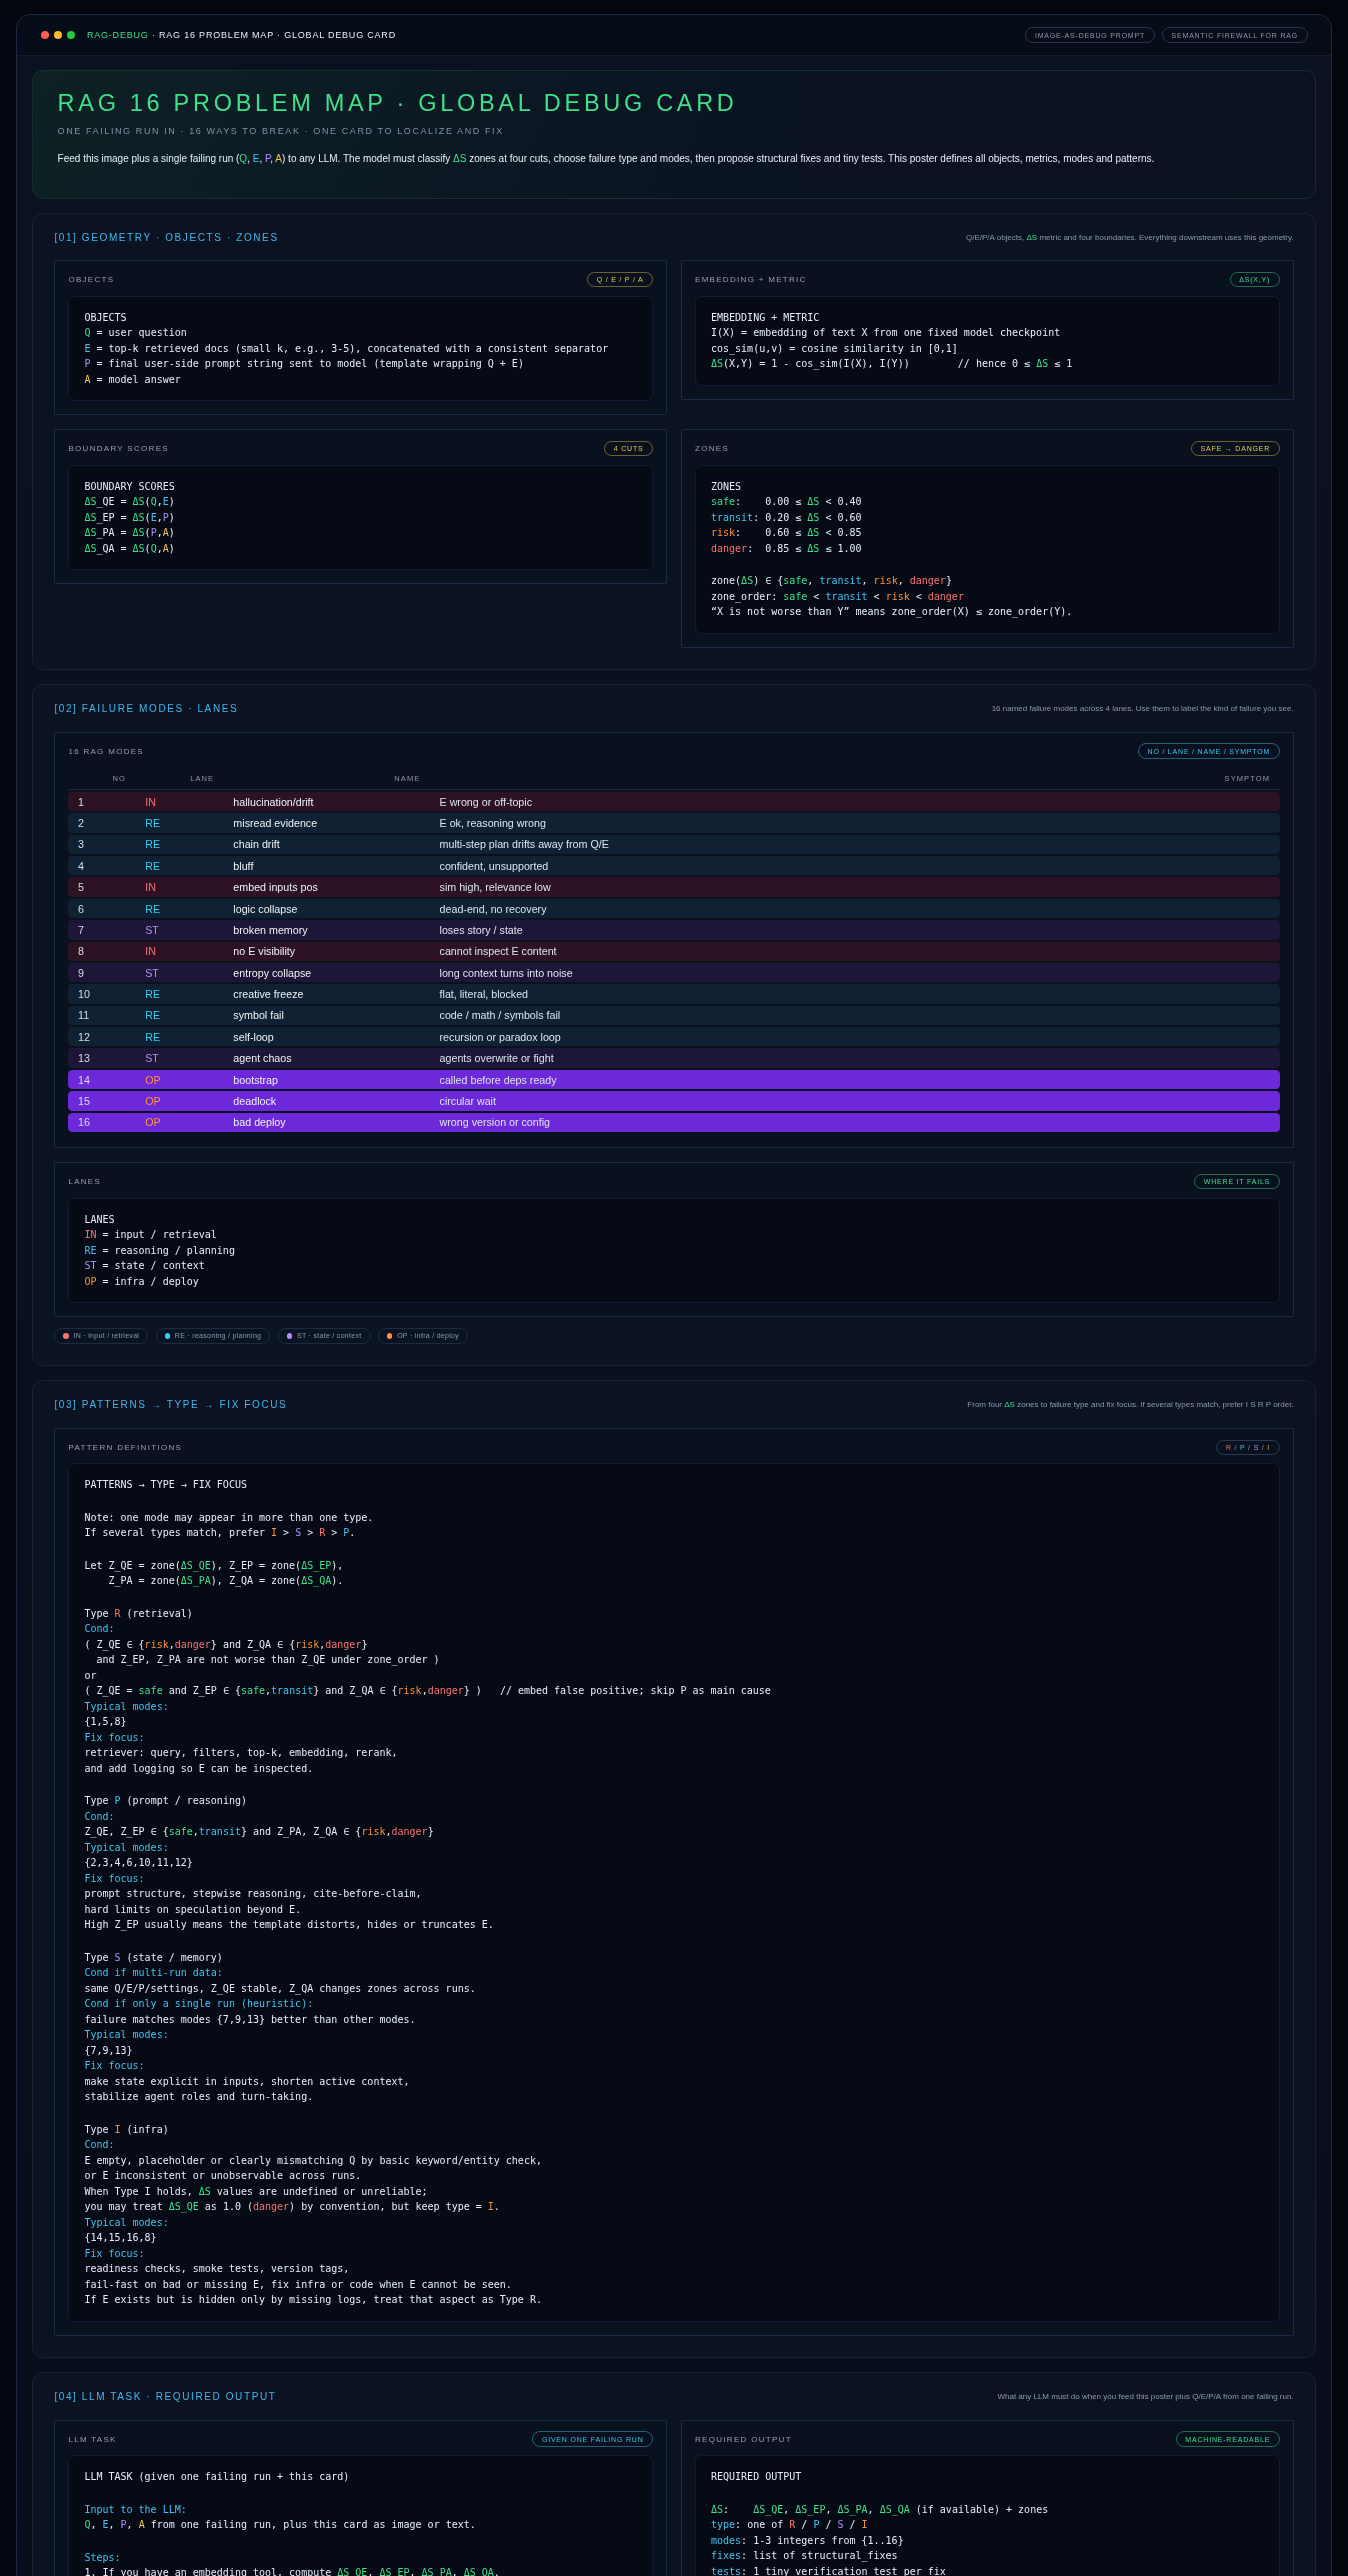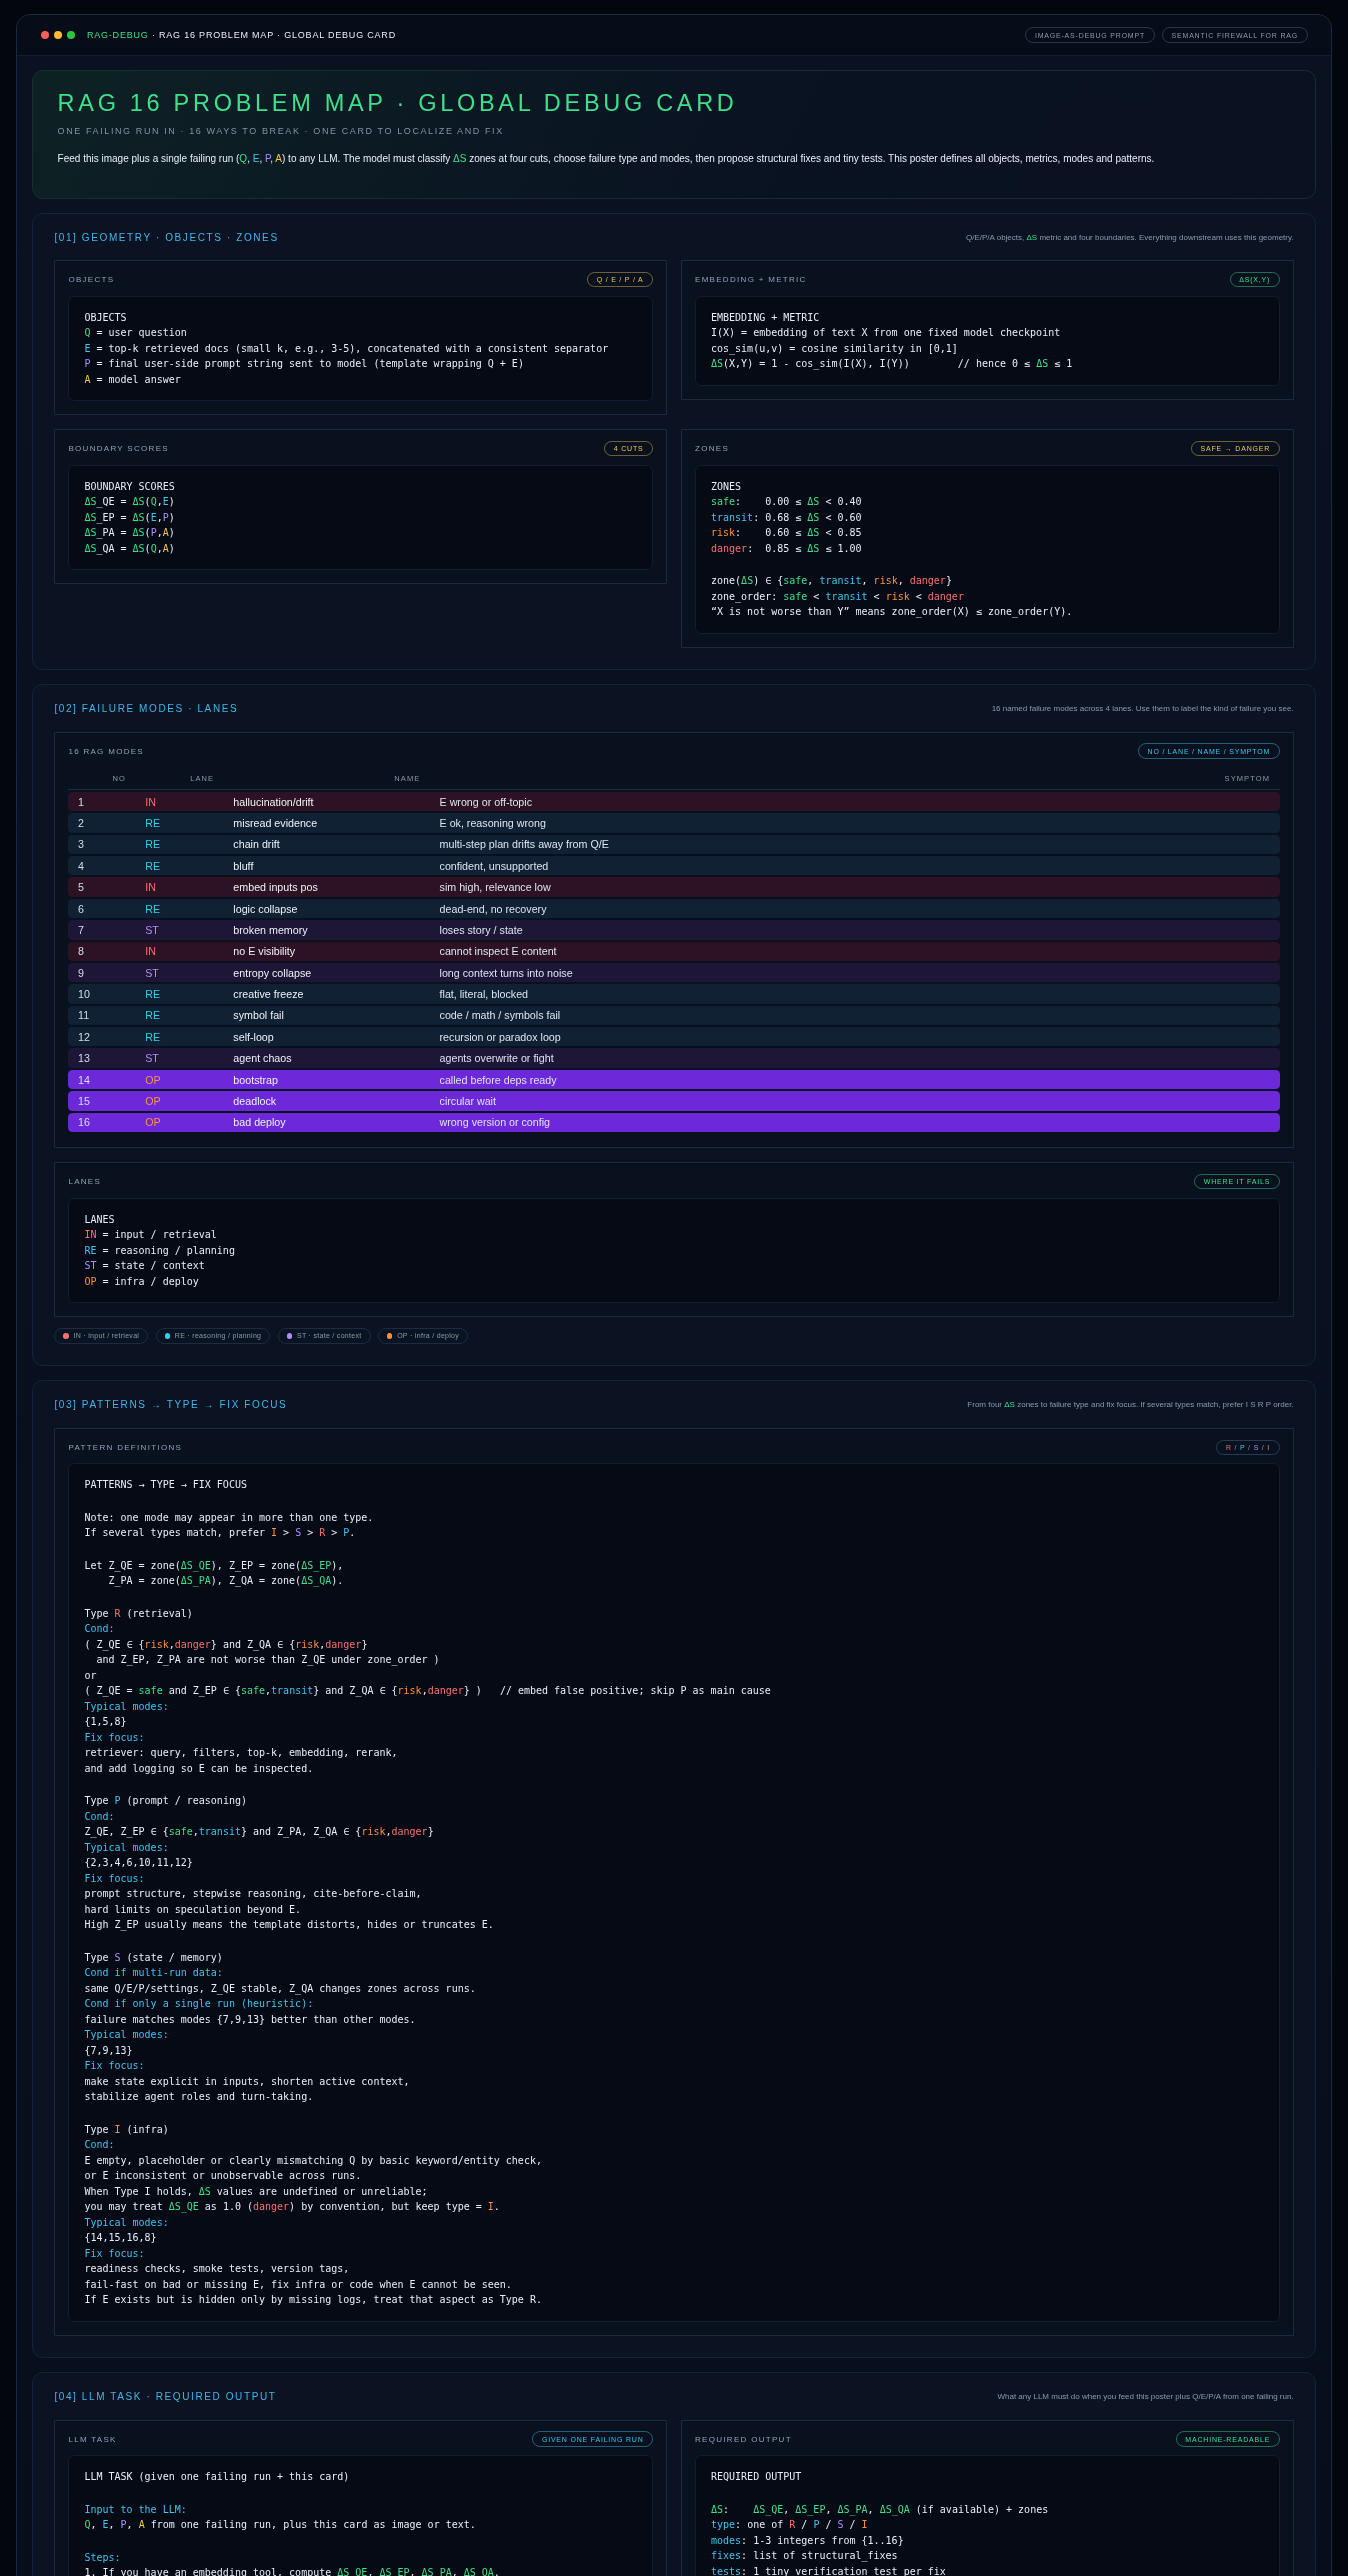--- a/index.html
+++ b/index.html
@@ -143,21 +143,21 @@
           </div>
       </div>
       <div class="panel">
         <div class="panel-head">
           <span class="plabel">ZONES</span>
           <span class="pill tone-yellow"><span class="tok-y">SAFE → DANGER</span></span>
         </div>
         <div class="code">
             <div class="cl"><span class="tok-w">ZONES</span></div>
             <div class="cl"><span class="tok-g">safe</span><span class="tok-w">:    0.00 ≤ </span><span class="tok-g">ΔS</span><span class="tok-w"> &lt; 0.40</span></div>
-            <div class="cl"><span class="tok-c">transit</span><span class="tok-w">: 0.68 ≤ </span><span class="tok-g">ΔS</span><span class="tok-w"> &lt; 0.60</span></div>
+            <div class="cl"><span class="tok-c">transit</span><span class="tok-w">: 0.20 ≤ </span><span class="tok-g">ΔS</span><span class="tok-w"> &lt; 0.60</span></div>
             <div class="cl"><span class="tok-o">risk</span><span class="tok-w">:    0.60 ≤ </span><span class="tok-g">ΔS</span><span class="tok-w"> &lt; 0.85</span></div>
             <div class="cl"><span class="tok-r">danger</span><span class="tok-w">:  0.85 ≤ </span><span class="tok-g">ΔS</span><span class="tok-w"> ≤ 1.00</span></div>
             <div class="cl blank"></div>
             <div class="cl"><span class="tok-w">zone(</span><span class="tok-g">ΔS</span><span class="tok-w">) ∈ {</span><span class="tok-g">safe</span><span class="tok-w">, </span><span class="tok-c">transit</span><span class="tok-w">, </span><span class="tok-o">risk</span><span class="tok-w">, </span><span class="tok-r">danger</span><span class="tok-w">}</span></div>
             <div class="cl"><span class="tok-w">zone_order: </span><span class="tok-g">safe</span><span class="tok-w"> &lt; </span><span class="tok-c">transit</span><span class="tok-w"> &lt; </span><span class="tok-o">risk</span><span class="tok-w"> &lt; </span><span class="tok-r">danger</span></div>
             <div class="cl"><span class="tok-w">“X is not worse than Y” means zone_order(X) ≤ zone_order(Y).</span></div>
           </div>
       </div>
     </div>
   </section>

